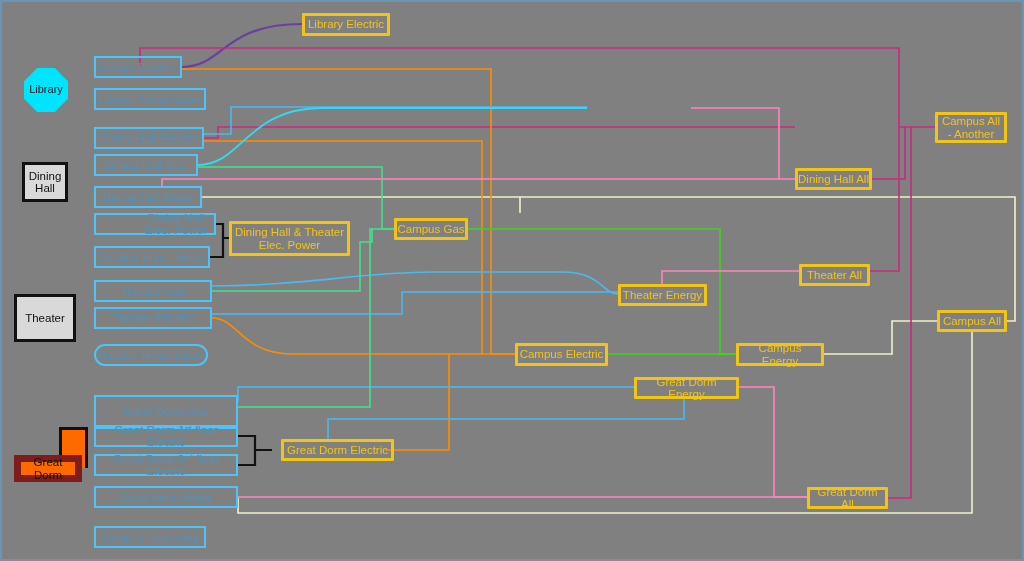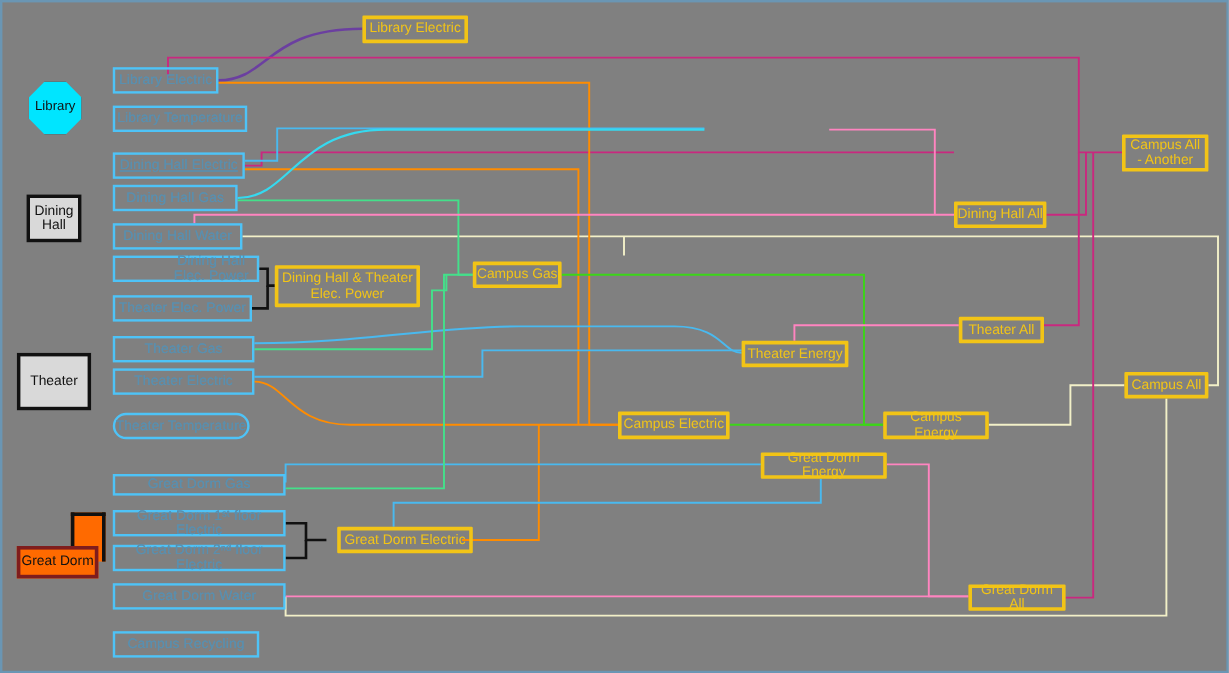--- a/index.html
+++ b/index.html
@@ -67,21 +67,21 @@
   .bld-oct {
     background: #00e5ff;
     color: #111111;
     font-size: 11px;
     clip-path: polygon(30% 0,70% 0,100% 30%,100% 70%,70% 100%,30% 100%,0 70%,0 30%);
     border: none;
     filter: drop-shadow(1px 0 0 #111) drop-shadow(-1px 0 0 #111) drop-shadow(0 1px 0 #111) drop-shadow(0 -1px 0 #111);
   }
   .bld-L-base {
     background: #ff6a00;
-    border: 3px solid #7f1d1d;
+    border: 7px solid #7f1d1d;
     color: #111111;
     font-size: 11.5px;
   }
   .bld-L-arm {
     background: #ff6a00;
     border: 3px solid #111111;
     border-bottom: none;
     z-index: 4;
   }
 </style>
@@ -179,33 +179,33 @@
   </div>
   <div class="node src" style="left:92px; top:278px; width:118px; height:22px;">
     <span>Theater Gas</span>
   </div>
   <div class="node src" style="left:92px; top:305px; width:118px; height:22px;">
     <span>Theater Electric</span>
   </div>
   <div class="node src" style="left:92px; top:342px; width:114px; height:22px;border-radius:11px;">
     <span>Theater Temperature</span>
   </div>
-  <div class="node src" style="left:92px; top:393px; width:144px; height:18px;">
+  <div class="node src" style="left:92px; top:393px; width:144px; height:34px;">
     <span>Great Dorm Gas</span>
   </div>
   <div class="node src" style="left:92px; top:423px; width:144px; height:22px;">
     <span>Great Dorm 1ˢᵗ floor Electric</span>
   </div>
   <div class="node src" style="left:92px; top:452px; width:144px; height:22px;">
     <span>Great Dorm 2ⁿᵈ floor Electric</span>
   </div>
   <div class="node src" style="left:92px; top:484px; width:144px; height:22px;">
     <span>Great Dorm Water</span>
   </div>
-  <div class="node src" style="left:92px; top:524px; width:122px; height:22px;">
+  <div class="node src" style="left:92px; top:524px; width:112px; height:22px;">
     <span>Campus Recycling</span>
   </div>
 
   <div class="node agg" style="left:300px; top:11px; width:88px; height:23px;">
     <span>Library Electric</span>
   </div>
   <div class="node agg" style="left:933px; top:110px; width:72px; height:31px;">
     <span>Campus All
 - Another</span>
   </div>

